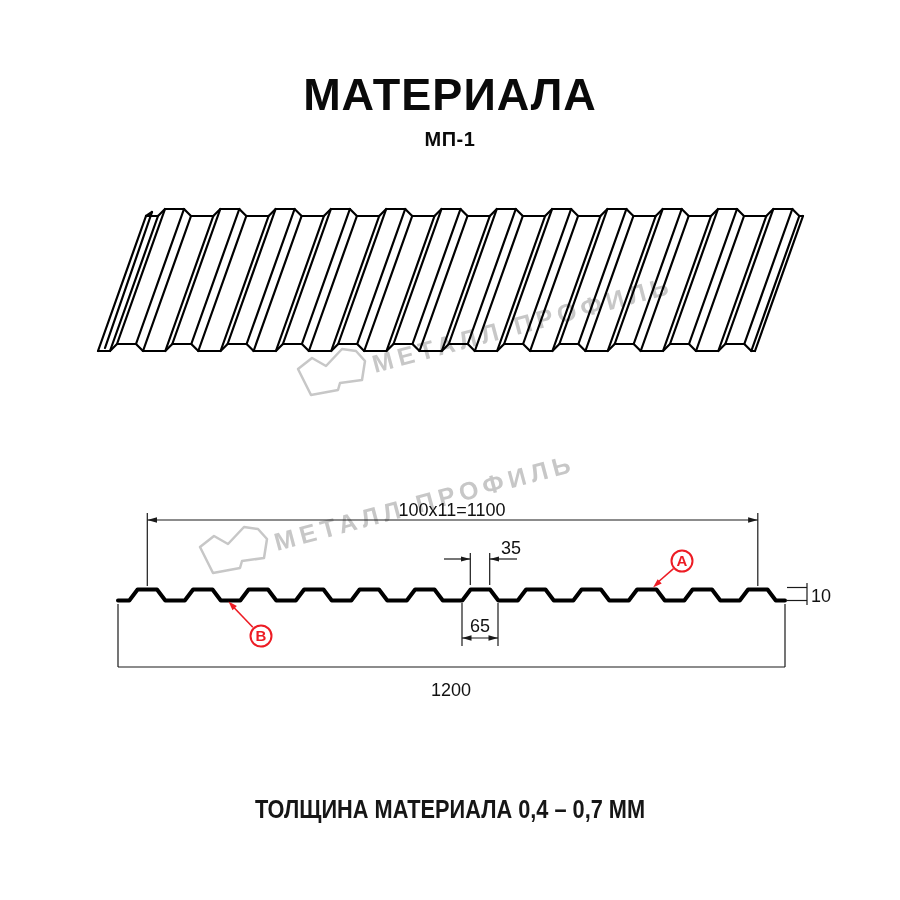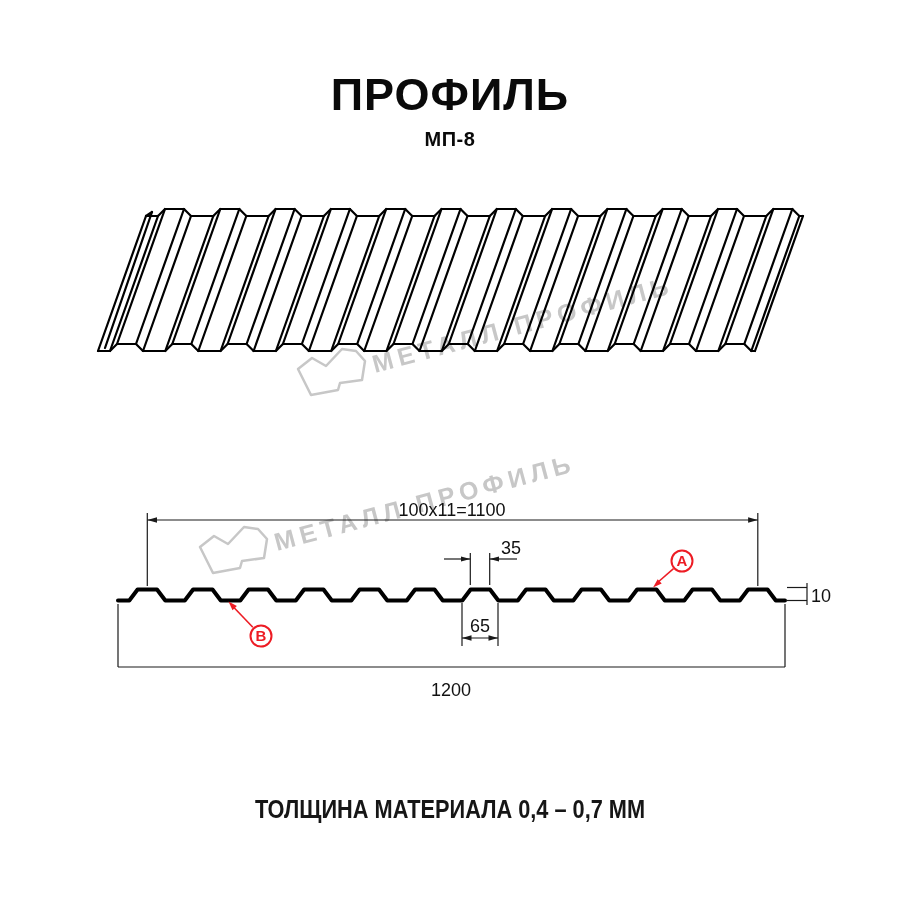--- a/index.html
+++ b/index.html
@@ -22,22 +22,22 @@
   .marker-line{stroke-width:1.6;}
   .marker-text{font-family:"Liberation Sans",sans-serif;font-size:15px;font-weight:700;}
   .wm-text{font-family:"Liberation Sans",sans-serif;font-size:25px;font-weight:700;letter-spacing:5px;}
   .wm-logo{fill:none;stroke-width:2.5;stroke-linejoin:round;}
 </style>
 </head>
 <body>
 
 <div class="page">
 
-  <div class="title">ПРОФИЛЬ</div>
-  <div class="subtitle">МП-8</div>
+  <div class="title">МАТЕРИАЛА</div>
+  <div class="subtitle">МП-1</div>
 
   <svg class="drawing" width="900" height="900" viewBox="0 0 900 900">
 
     <defs>
       <g id="wm">
         <polygon class="wm-logo" stroke="#c7c7c7" points="1,20 15,9 29,17 45,0 59,2 68,12 65,31 43,34 41,41 14,46"></polygon>
         <text class="wm-text" x="78" y="24" transform="rotate(-15 78 24)" fill="#c7c7c7">МЕТАЛЛ ПРОФИЛЬ</text>
       </g>
     </defs>
 

